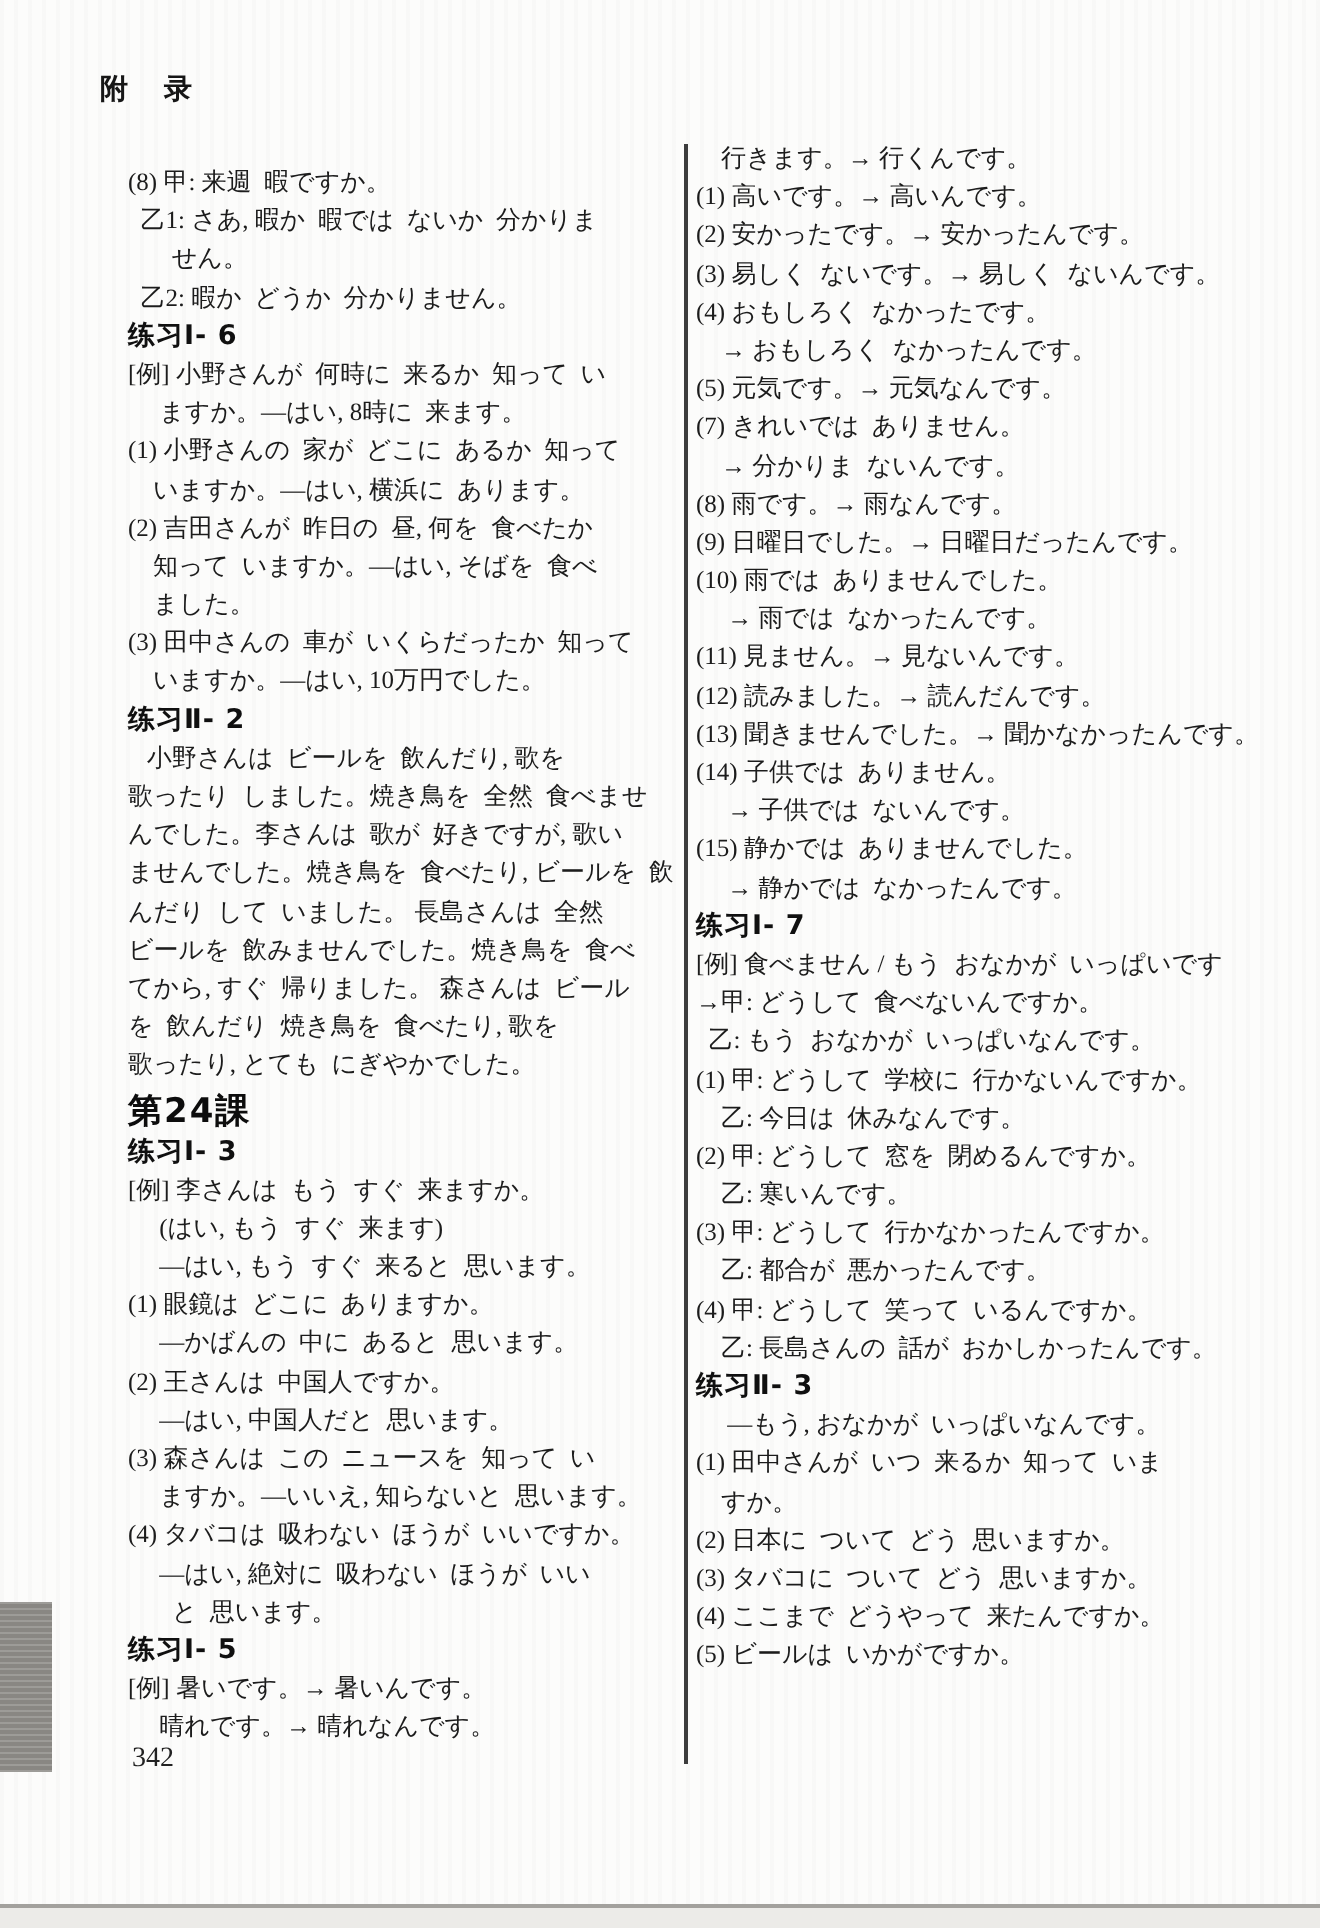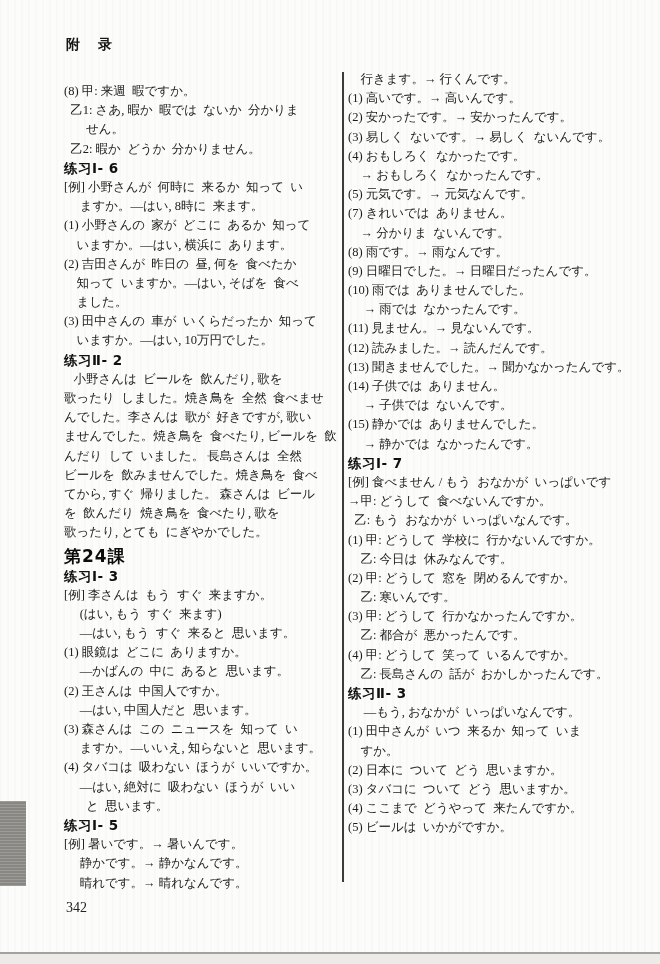--- a/index.html
+++ b/index.html
@@ -8,21 +8,21 @@
     background:#fbfbfa;
     font-family:"Liberation Serif","DejaVu Serif",serif;
   }
   .page{
     position:absolute;inset:0;
     background:#fcfcfb;
     background-image:repeating-linear-gradient(90deg,
       rgba(0,0,0,0.015) 0 2px, rgba(0,0,0,0) 2px 7px);
   }
   .page-header{
-    position:absolute;left:66px;top:36px;
+    position:absolute;left:50px;top:36px;
     font-family:Liberation Mono, monospace;
     font-weight:bold;font-size:14px;color:#161616;letter-spacing:2px;
   }
   .column{position:absolute;color:#1c1c1c;}
   .col-left{left:64px;top:82px;width:278px;}
   .col-right{left:348px;top:70px;width:284px;}
   .line{
     white-space:pre;
     font-size:12.5px;
     line-height:19.2px;height:19.2px;
@@ -41,21 +41,21 @@
     position:absolute;left:342px;top:72px;width:2px;height:810px;
     background:#3c3c3c;
   }
   .side-tab{
     position:absolute;left:0;top:801px;width:26px;height:85px;
     background:#908e8a;
     background-image:repeating-linear-gradient(0deg,
       rgba(255,255,255,0.12) 0 1px, rgba(0,0,0,0.05) 1px 3px);
   }
   .page-number{
-    position:absolute;left:66px;top:900px;
+    position:absolute;left:66px;top:872px;
     font-size:14px;color:#222;
     font-family:"Liberation Serif","DejaVu Serif",serif;
   }
   .scan-bottom-line{
     position:absolute;left:0;right:0;top:952px;height:2px;background:#a3a19d;
   }
   .scan-bottom-area{
     position:absolute;left:0;right:0;top:954px;bottom:0;background:#ecebe8;
   }
 </style>
@@ -102,21 +102,20 @@
       <div class="line body">     —かばんの  中に  あると  思います。</div>
       <div class="line body">(2) 王さんは  中国人ですか。</div>
       <div class="line body">     —はい, 中国人だと  思います。</div>
       <div class="line body">(3) 森さんは  この  ニュースを  知って  い</div>
       <div class="line body">     ますか。—いいえ, 知らないと  思います。</div>
       <div class="line body">(4) タバコは  吸わない  ほうが  いいですか。</div>
       <div class="line body">     —はい, 絶対に  吸わない  ほうが  いい</div>
       <div class="line body">       と  思います。</div>
       <div class="line heading">练习Ⅰ- 5</div>
       <div class="line body">[例] 暑いです。→ 暑いんです。</div>
-      <div class="line body">     静かです。→ 静かなんです。</div>
       <div class="line body">     晴れです。→ 晴れなんです。</div>
     </div>
 
   <div class="column col-right">
       <div class="line body">    行きます。→ 行くんです。</div>
       <div class="line body">(1) 高いです。→ 高いんです。</div>
       <div class="line body">(2) 安かったです。→ 安かったんです。</div>
       <div class="line body">(3) 易しく  ないです。→ 易しく  ないんです。</div>
       <div class="line body">(4) おもしろく  なかったです。</div>
       <div class="line body">    → おもしろく  なかったんです。</div>

